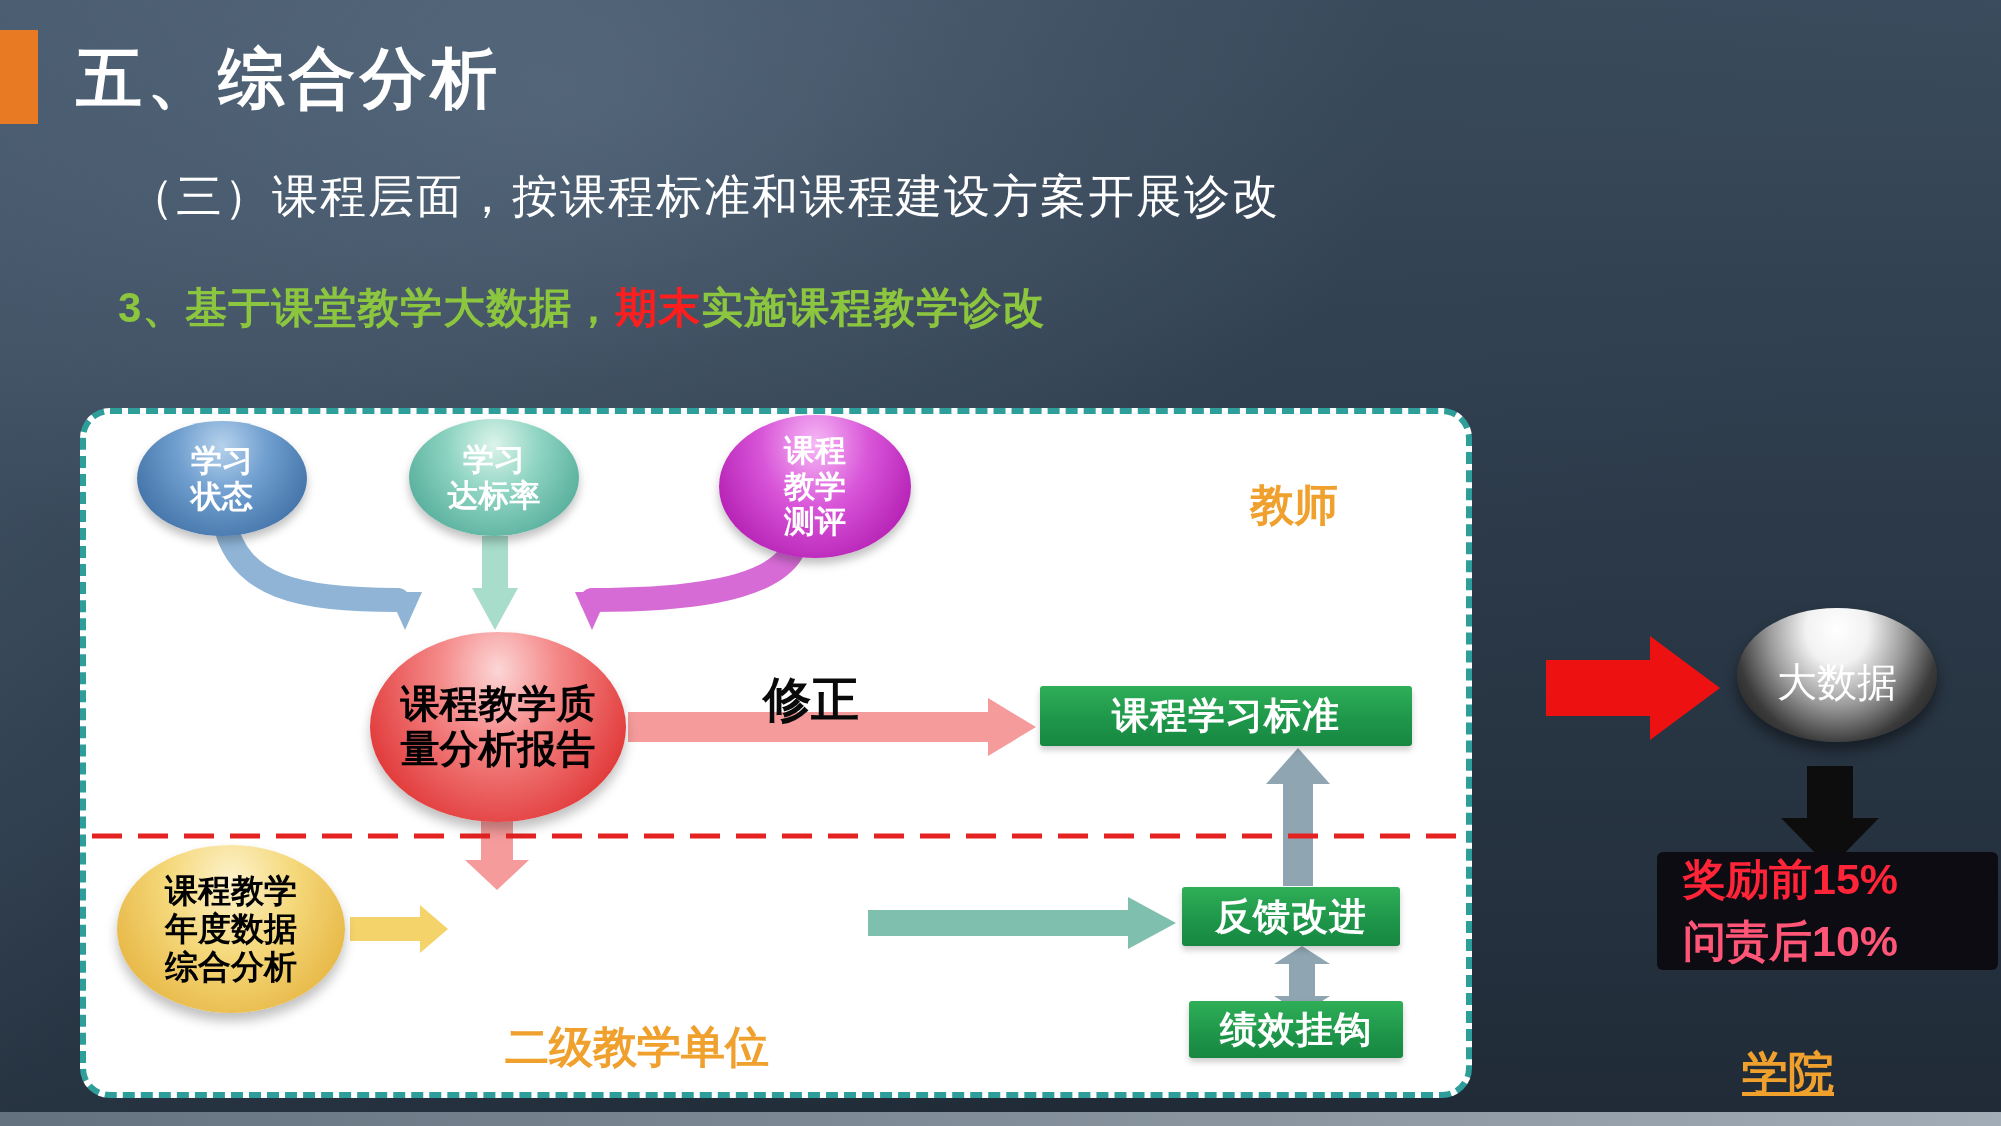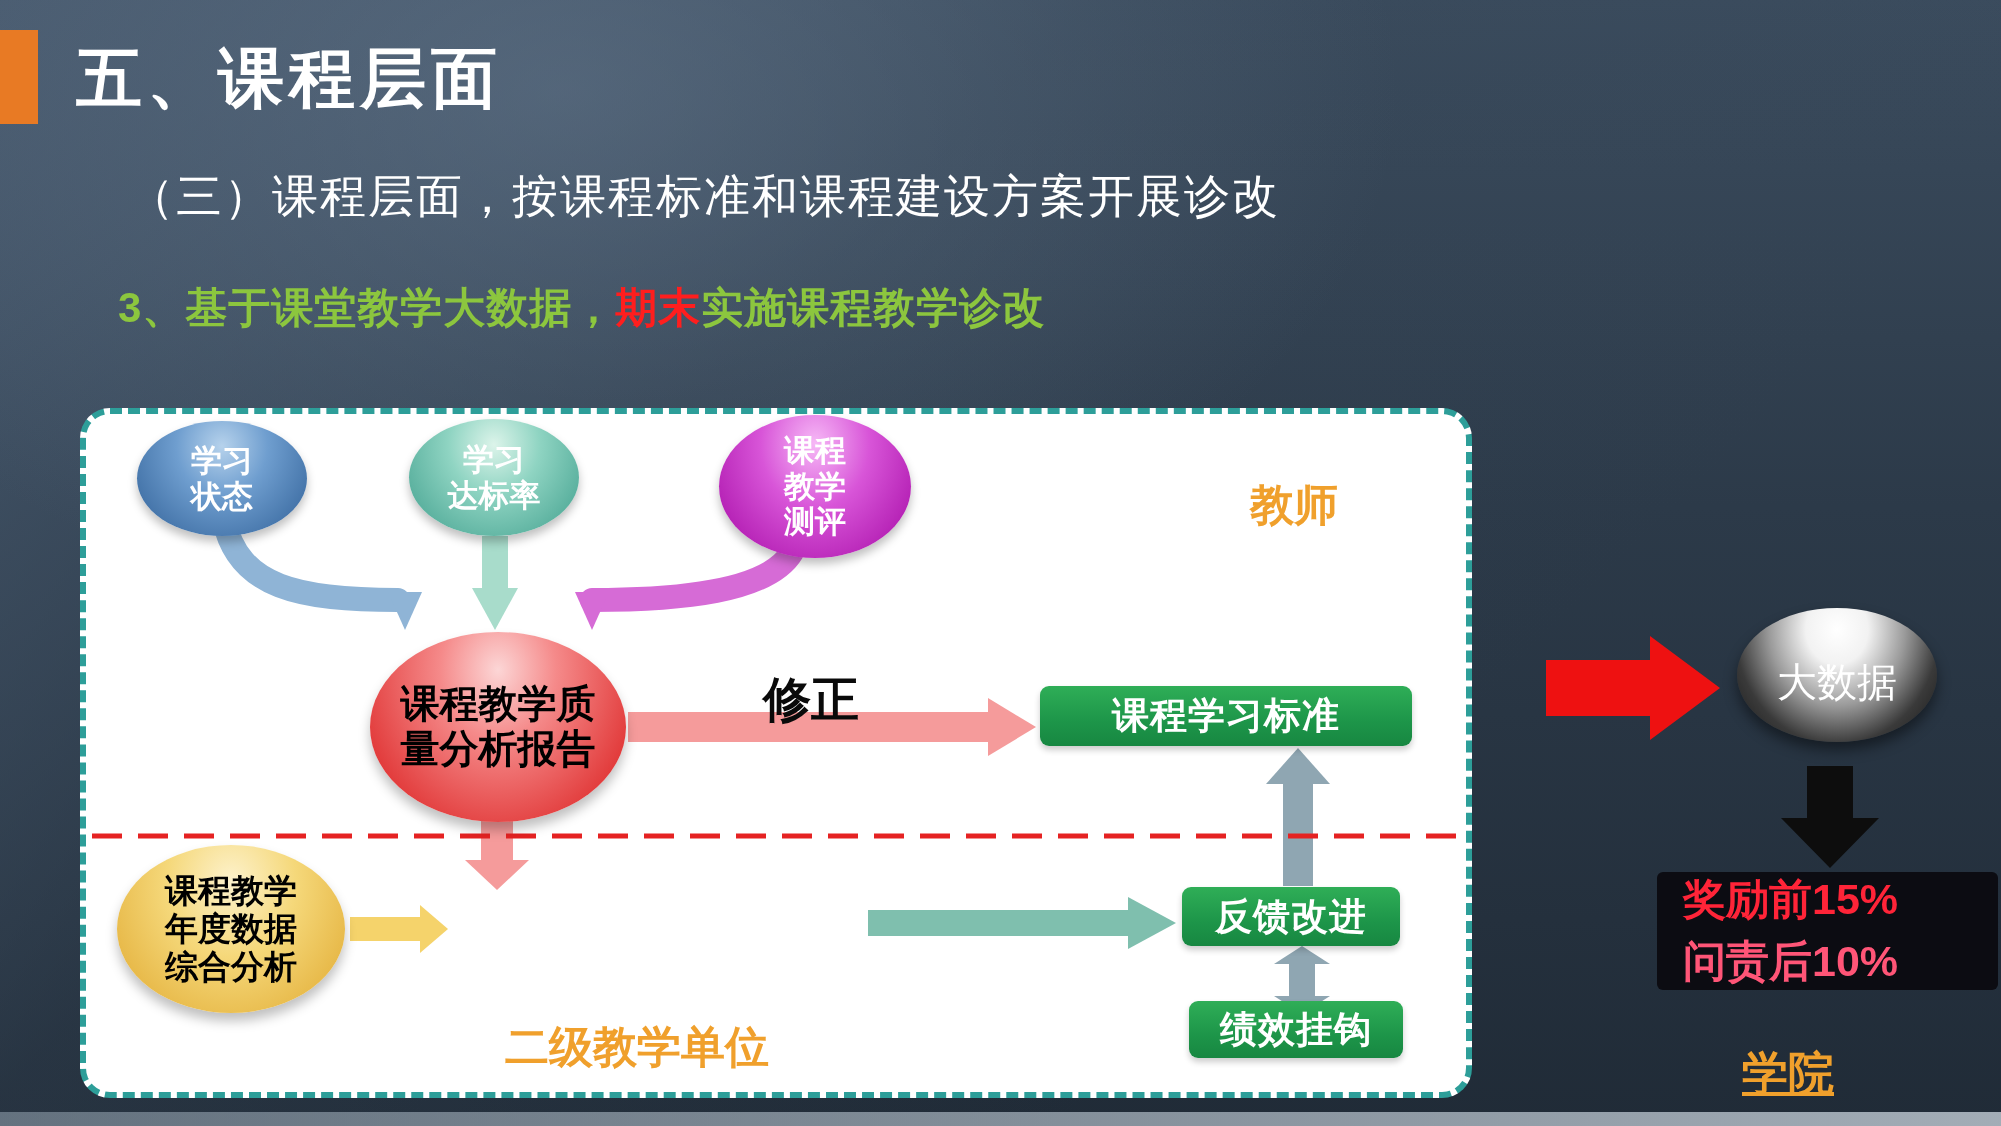--- a/index.html
+++ b/index.html
@@ -35,55 +35,55 @@
     background:radial-gradient(ellipse at 50% 20%,#f6b8f6 0%,#d855d8 40%,#a408a4 100%);
     box-shadow:0 6px 10px rgba(0,0,0,.25);}
   .n-red{left:370px;top:632px;width:256px;height:190px;color:#000;font-size:39px;
     background:radial-gradient(ellipse at 50% 20%,#fcd6d6 0%,#f58a8a 32%,#e23c3c 78%,#c82828 100%);
     box-shadow:0 8px 12px rgba(0,0,0,.25);}
   .n-yellow{left:117px;top:845px;width:228px;height:168px;color:#000;font-size:33px;
     background:radial-gradient(ellipse at 50% 22%,#fdf2cc 0%,#f5d87a 40%,#e0a82e 100%);
     box-shadow:0 8px 12px rgba(0,0,0,.25);}
   
   .gbox{z-index:3;display:flex;align-items:center;justify-content:center;color:#fff;
-        font-weight:700;border-radius:9px;font-size:37px;letter-spacing:1px;
+        font-weight:700;border-radius:3px;font-size:37px;letter-spacing:1px;
         background:linear-gradient(180deg,#2fae57 0%,#1d9549 60%,#178741 100%);
         box-shadow:0 4px 6px rgba(0,0,0,.2);}
   .b-standard{left:1040px;top:686px;width:372px;height:60px;}
   .b-assess{left:438px;top:892px;width:426px;height:64px;
         background:linear-gradient(180deg,#1b6f55 0%,#124f3e 100%);}
   .b-feedback{left:1182px;top:887px;width:218px;height:59px;}
   .b-performance{left:1189px;top:1001px;width:214px;height:57px;}
   
   .olabel{z-index:3;font-weight:700;color:#F0A02C;}
   .l-teacher{left:1250px;top:476px;font-size:44px;}
   .l-unit{left:505px;top:1018px;font-size:44px;}
   .l-college{left:1742px;top:1043px;font-size:46px;text-decoration:underline;}
   .l-revise{left:763px;top:668px;font-size:48px;font-weight:700;color:#0a0a0a;z-index:3;}
   
   .sphere{left:1737px;top:608px;width:200px;height:134px;border-radius:50%;z-index:3;
     display:flex;align-items:center;justify-content:center;padding-top:14px;box-sizing:border-box;
     color:#fff;font-size:40px;font-weight:400;
     background:radial-gradient(ellipse at 50% 16%,#ffffff 0%,#f2f2f2 22%,#9a9a9a 48%,#3a3a3a 72%,#141414 100%);
     box-shadow:0 8px 14px rgba(0,0,0,.45);}
-  .reward{left:1657px;top:872px;width:341px;height:118px;background:#0c0c12;border-radius:6px;
+  .reward{left:1657px;top:852px;width:341px;height:118px;background:#0c0c12;border-radius:6px;
     z-index:3;display:flex;flex-direction:column;justify-content:center;padding-left:26px;
     box-sizing:border-box;gap:4px;font-size:43px;font-weight:700;}
   .reward .r1{color:#FF2438;}
   .reward .r2{color:#FF5577;}
   .bottom-strip{left:0;bottom:0;width:100%;height:14px;z-index:4;
     background:linear-gradient(90deg,rgba(150,165,178,.55),rgba(195,205,214,.8));}
 </style>
 </head>
 <body>
 
 <div class="slide">
 
   <div class="abs accent-bar"></div>
-  <div class="abs title">五、课程层面</div>
+  <div class="abs title">五、综合分析</div>
   <div class="abs subtitle">（三）课程层面，按课程标准和课程建设方案开展诊改</div>
   <div class="abs heading">
     <span>3、基于课堂教学大数据，</span><span class="hl">期末</span><span>实施课程教学诊改</span>
   </div>
 
   <div class="abs panel"></div>
 
   <svg class="abs arrows" viewBox="0 0 2001 1126" width="2001" height="1126">
     <g>
       <path d="M 224 520 C 238 588, 300 600, 398 600" stroke="#8FB4D6" stroke-width="24" fill="none" stroke-linecap="round"></path>

